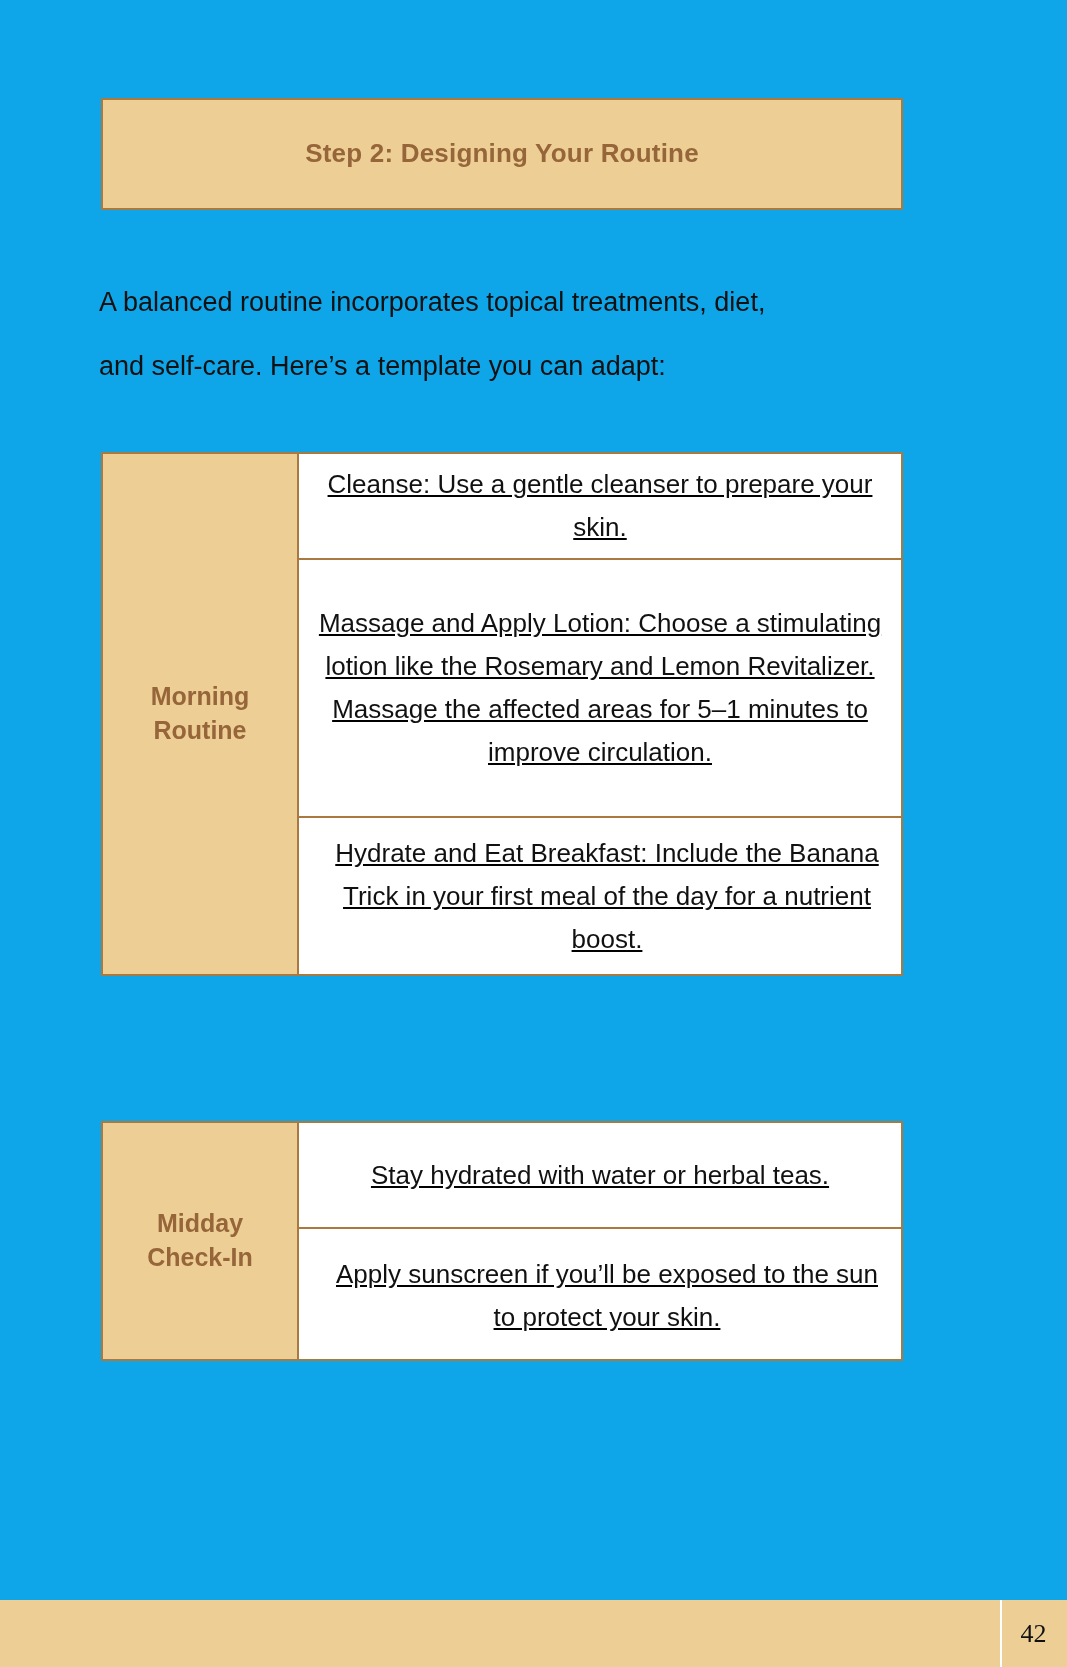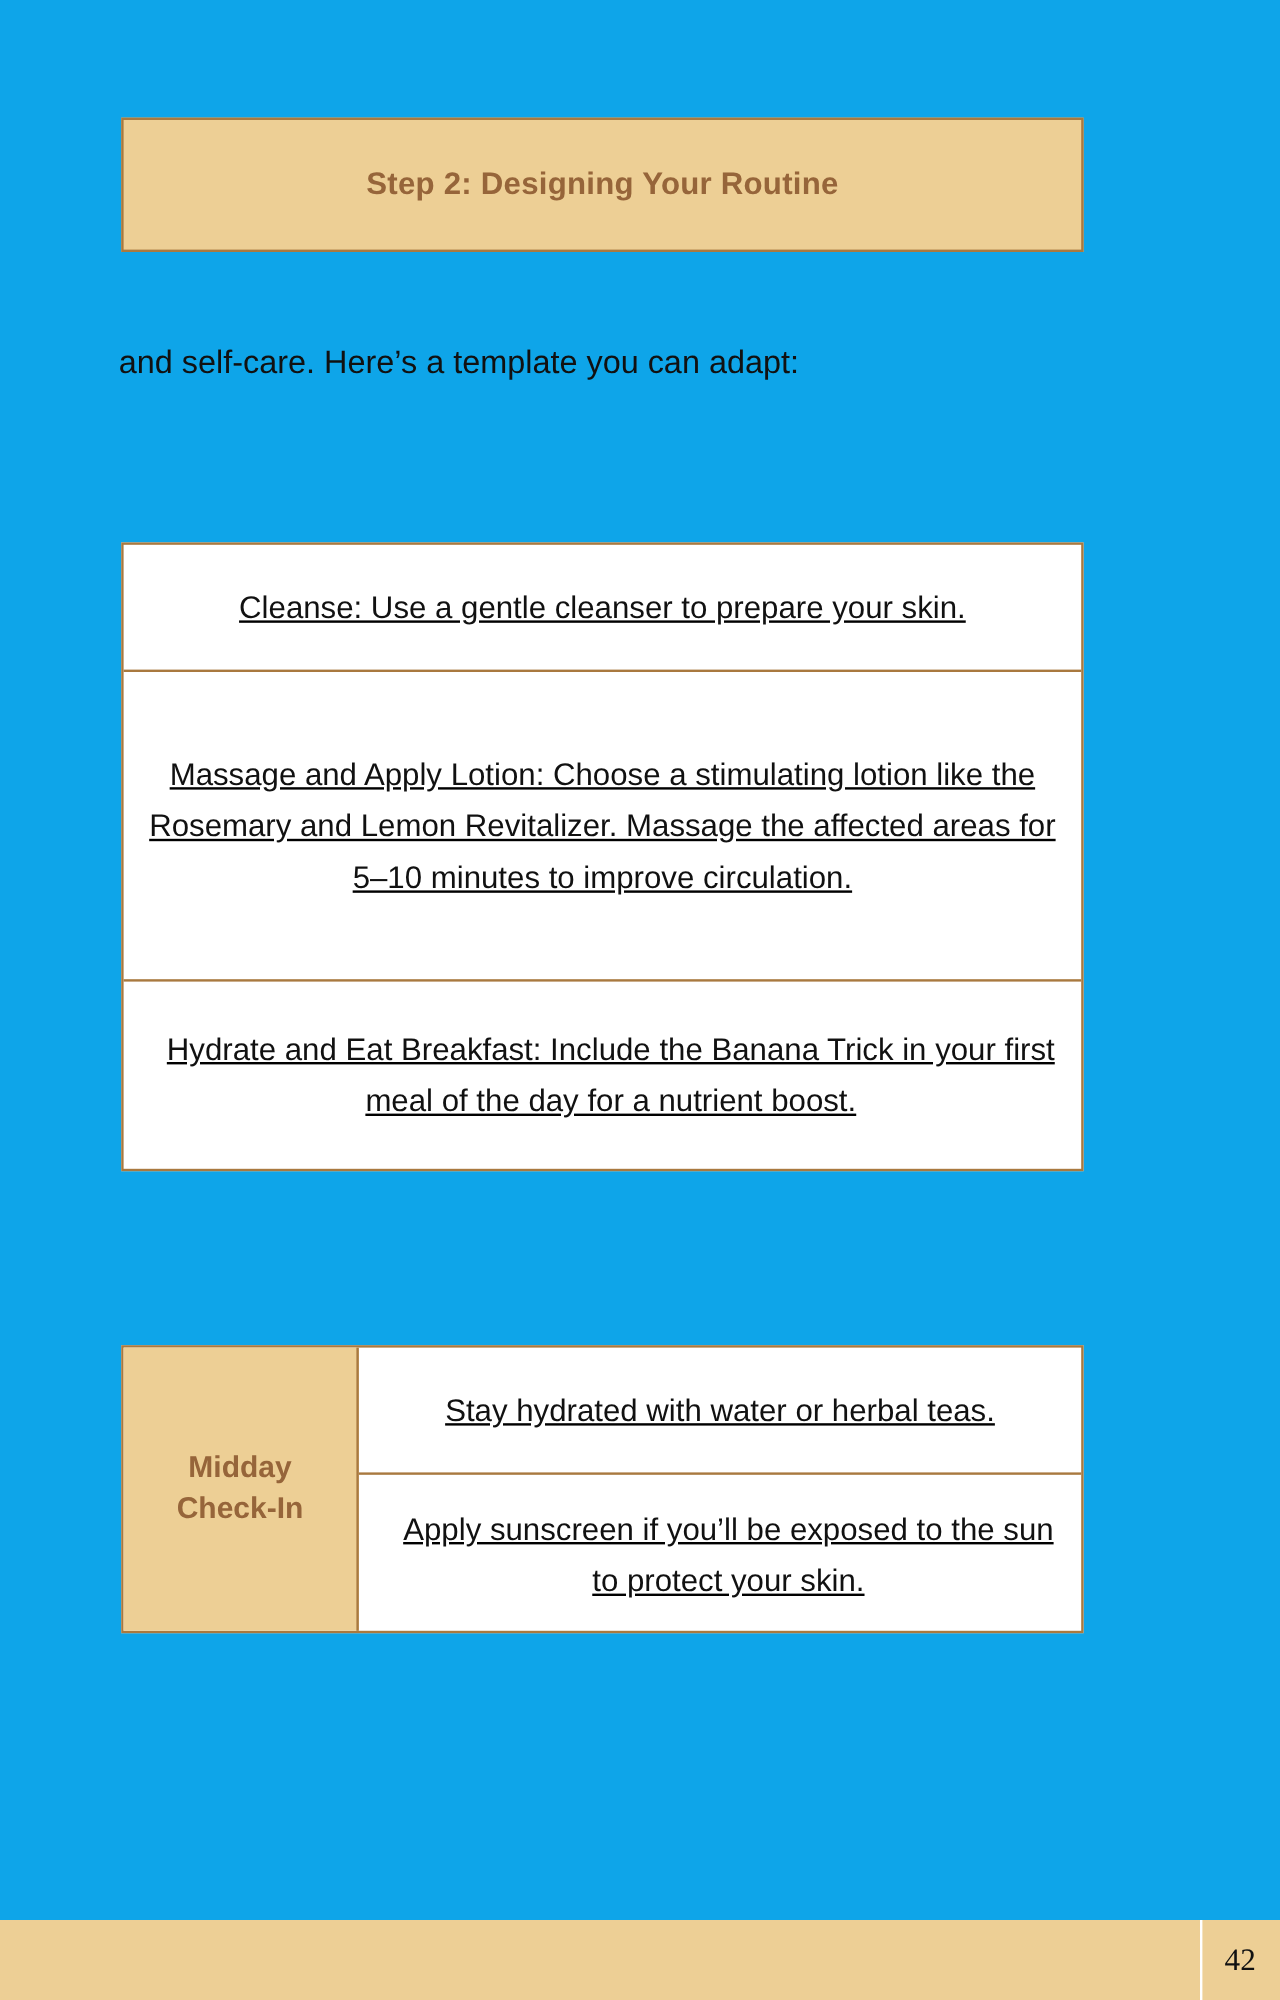--- a/index.html
+++ b/index.html
@@ -170,30 +170,37 @@
 </head>
 <body>
 
 <div class="page">
 
   <div class="section-banner">
     <div class="section-banner-title">Step 2: Designing Your Routine</div>
   </div>
 
   <div class="intro-paragraph">
+    <div>A balanced routine incorporates topical treatments, diet,</div>
     <div class="lastline">and self-care. Here’s a template you can adapt:</div>
   </div>
 
   <div class="routine-table" id="table-morning">
+    <div class="routine-label-cell">
+      <div class="routine-label-text">
+        <div>Morning</div>
+        <div>Routine</div>
+      </div>
+    </div>
     <div class="routine-steps">
       <div class="routine-step s0">
         <div class="routine-step-text">Cleanse: Use a gentle cleanser to prepare your skin.</div>
       </div>
       <div class="routine-step s1">
-        <div class="routine-step-text">Massage and Apply Lotion: Choose a stimulating lotion like the Rosemary and Lemon Revitalizer. Massage the affected areas for 5–10 minutes to improve circulation.</div>
+        <div class="routine-step-text">Massage and Apply Lotion: Choose a stimulating lotion like the Rosemary and Lemon Revitalizer. Massage the affected areas for 5–1 minutes to improve circulation.</div>
       </div>
       <div class="routine-step s2">
         <div class="routine-step-text">Hydrate and Eat Breakfast: Include the Banana Trick in your first meal of the day for a nutrient boost.</div>
       </div>
     </div>
   </div>
 
   <div class="routine-table" id="table-midday">
     <div class="routine-label-cell">
       <div class="routine-label-text">

